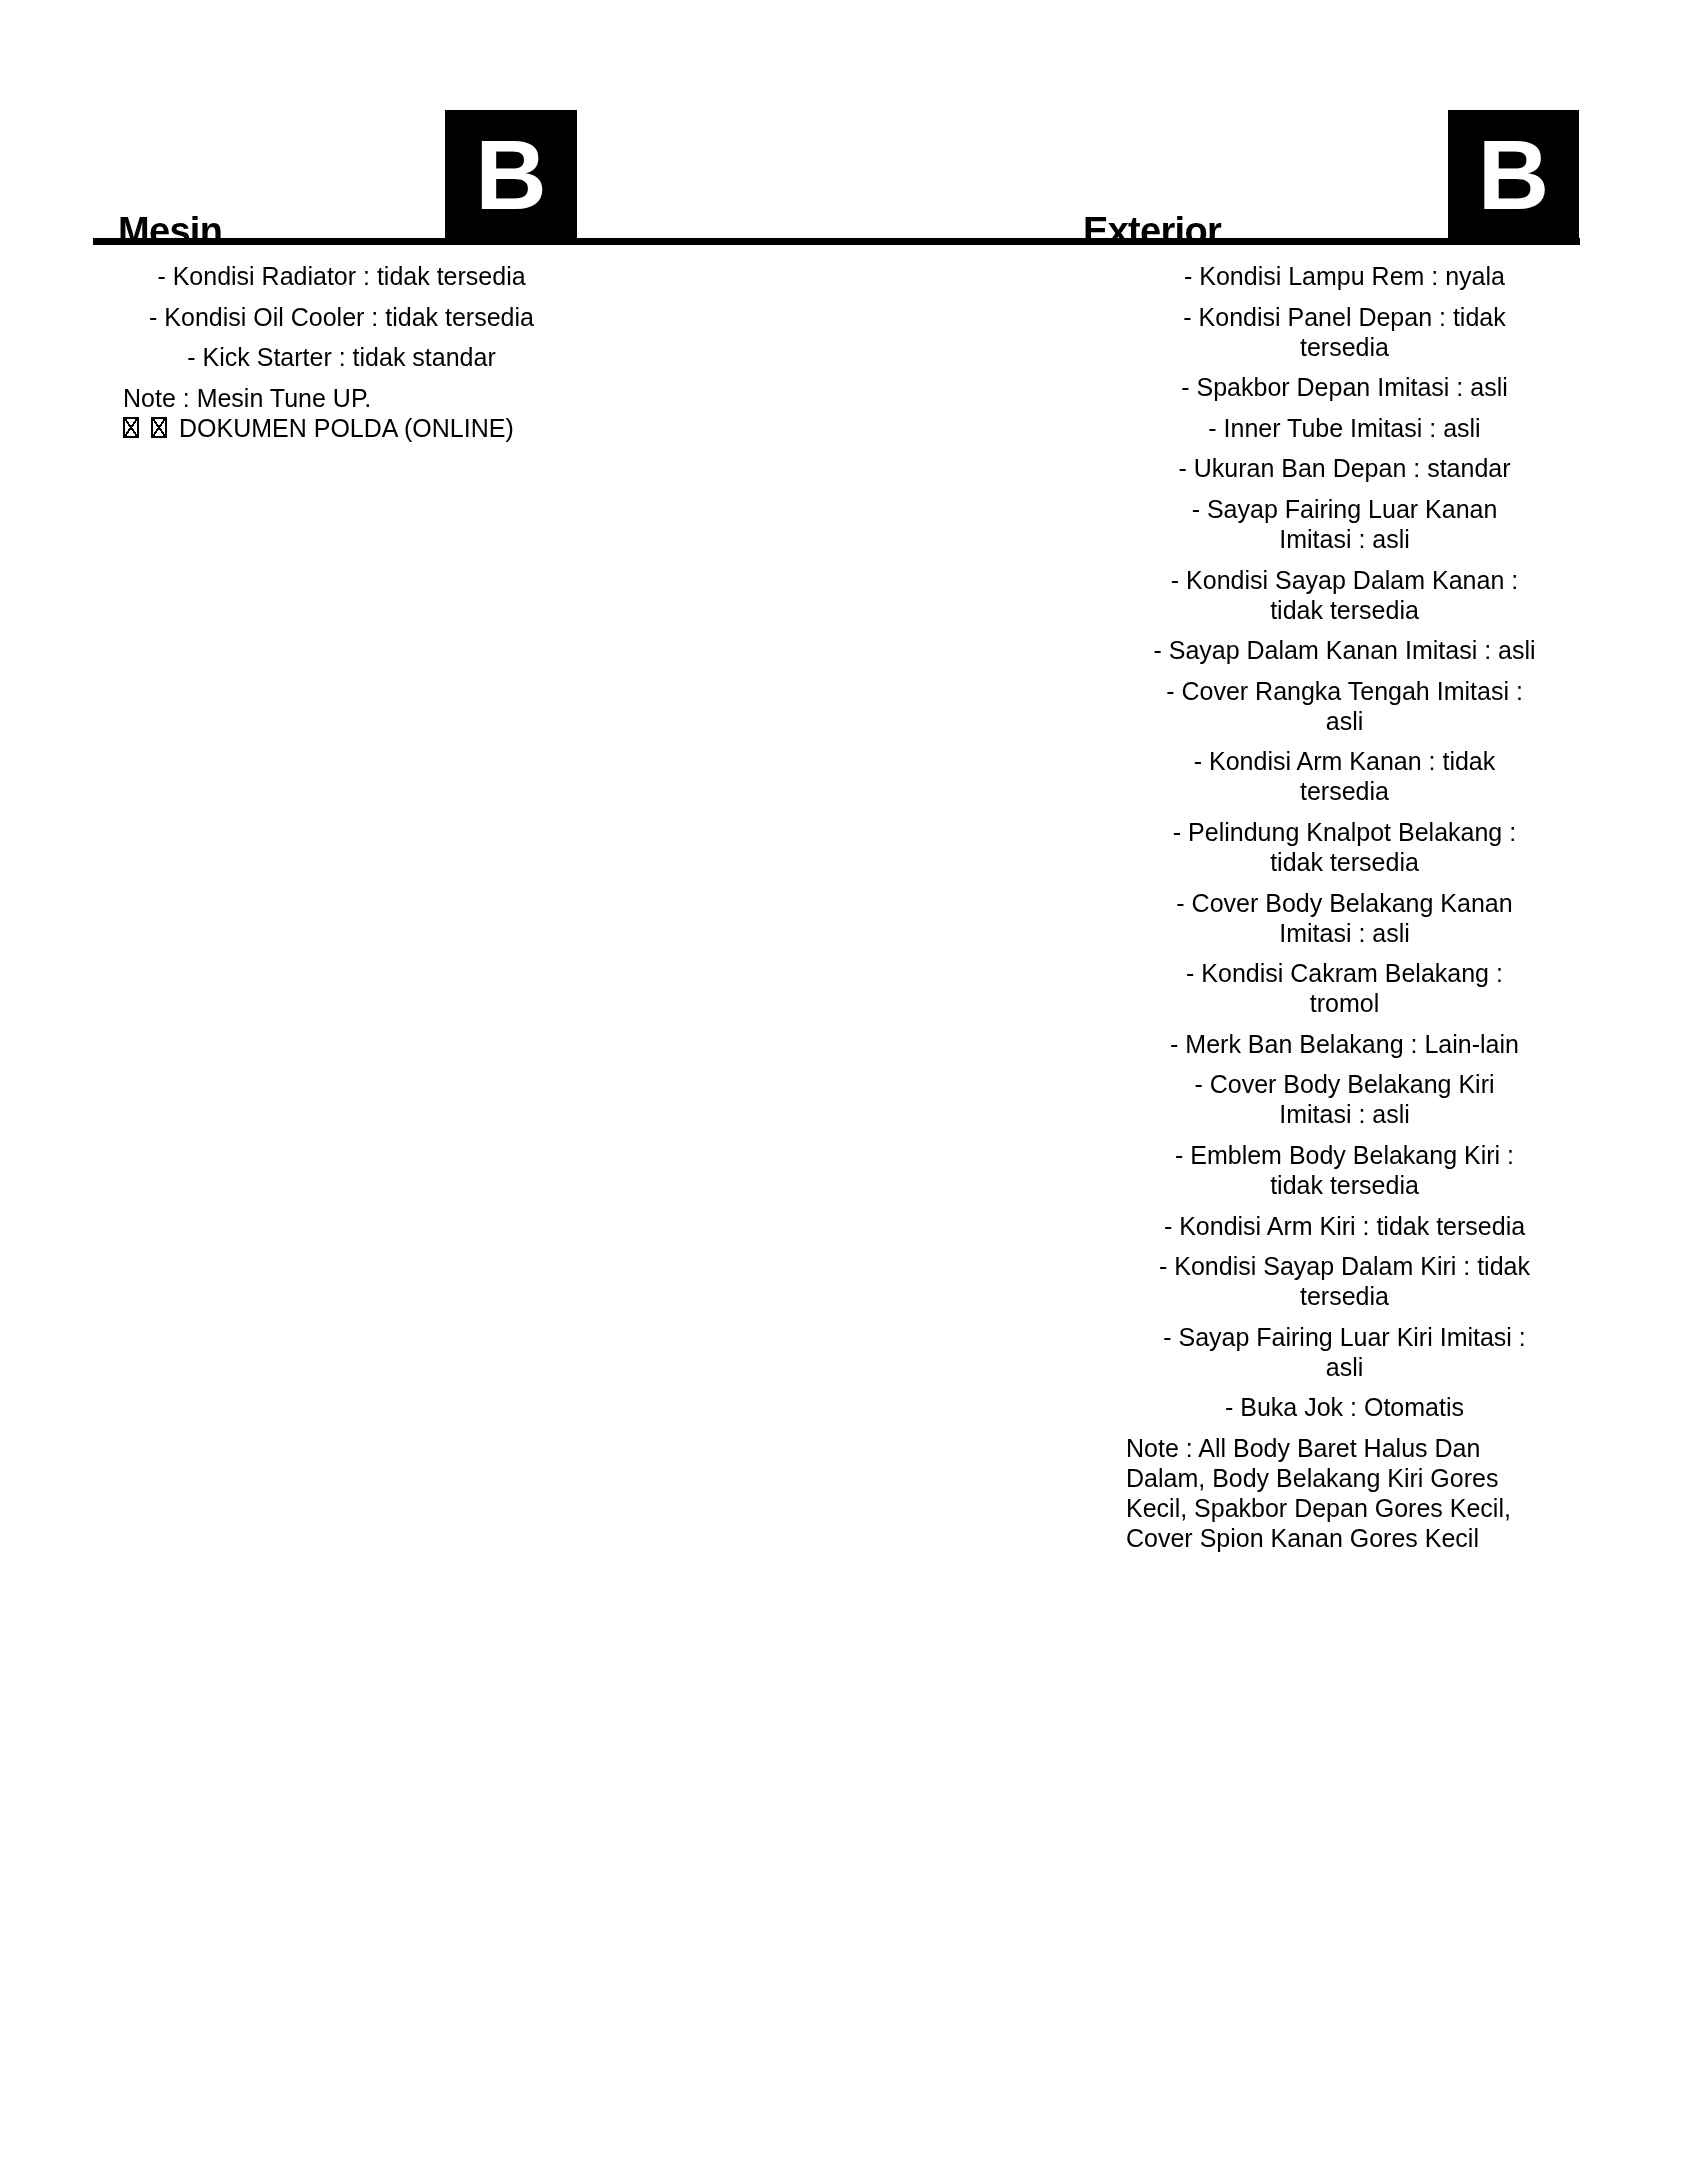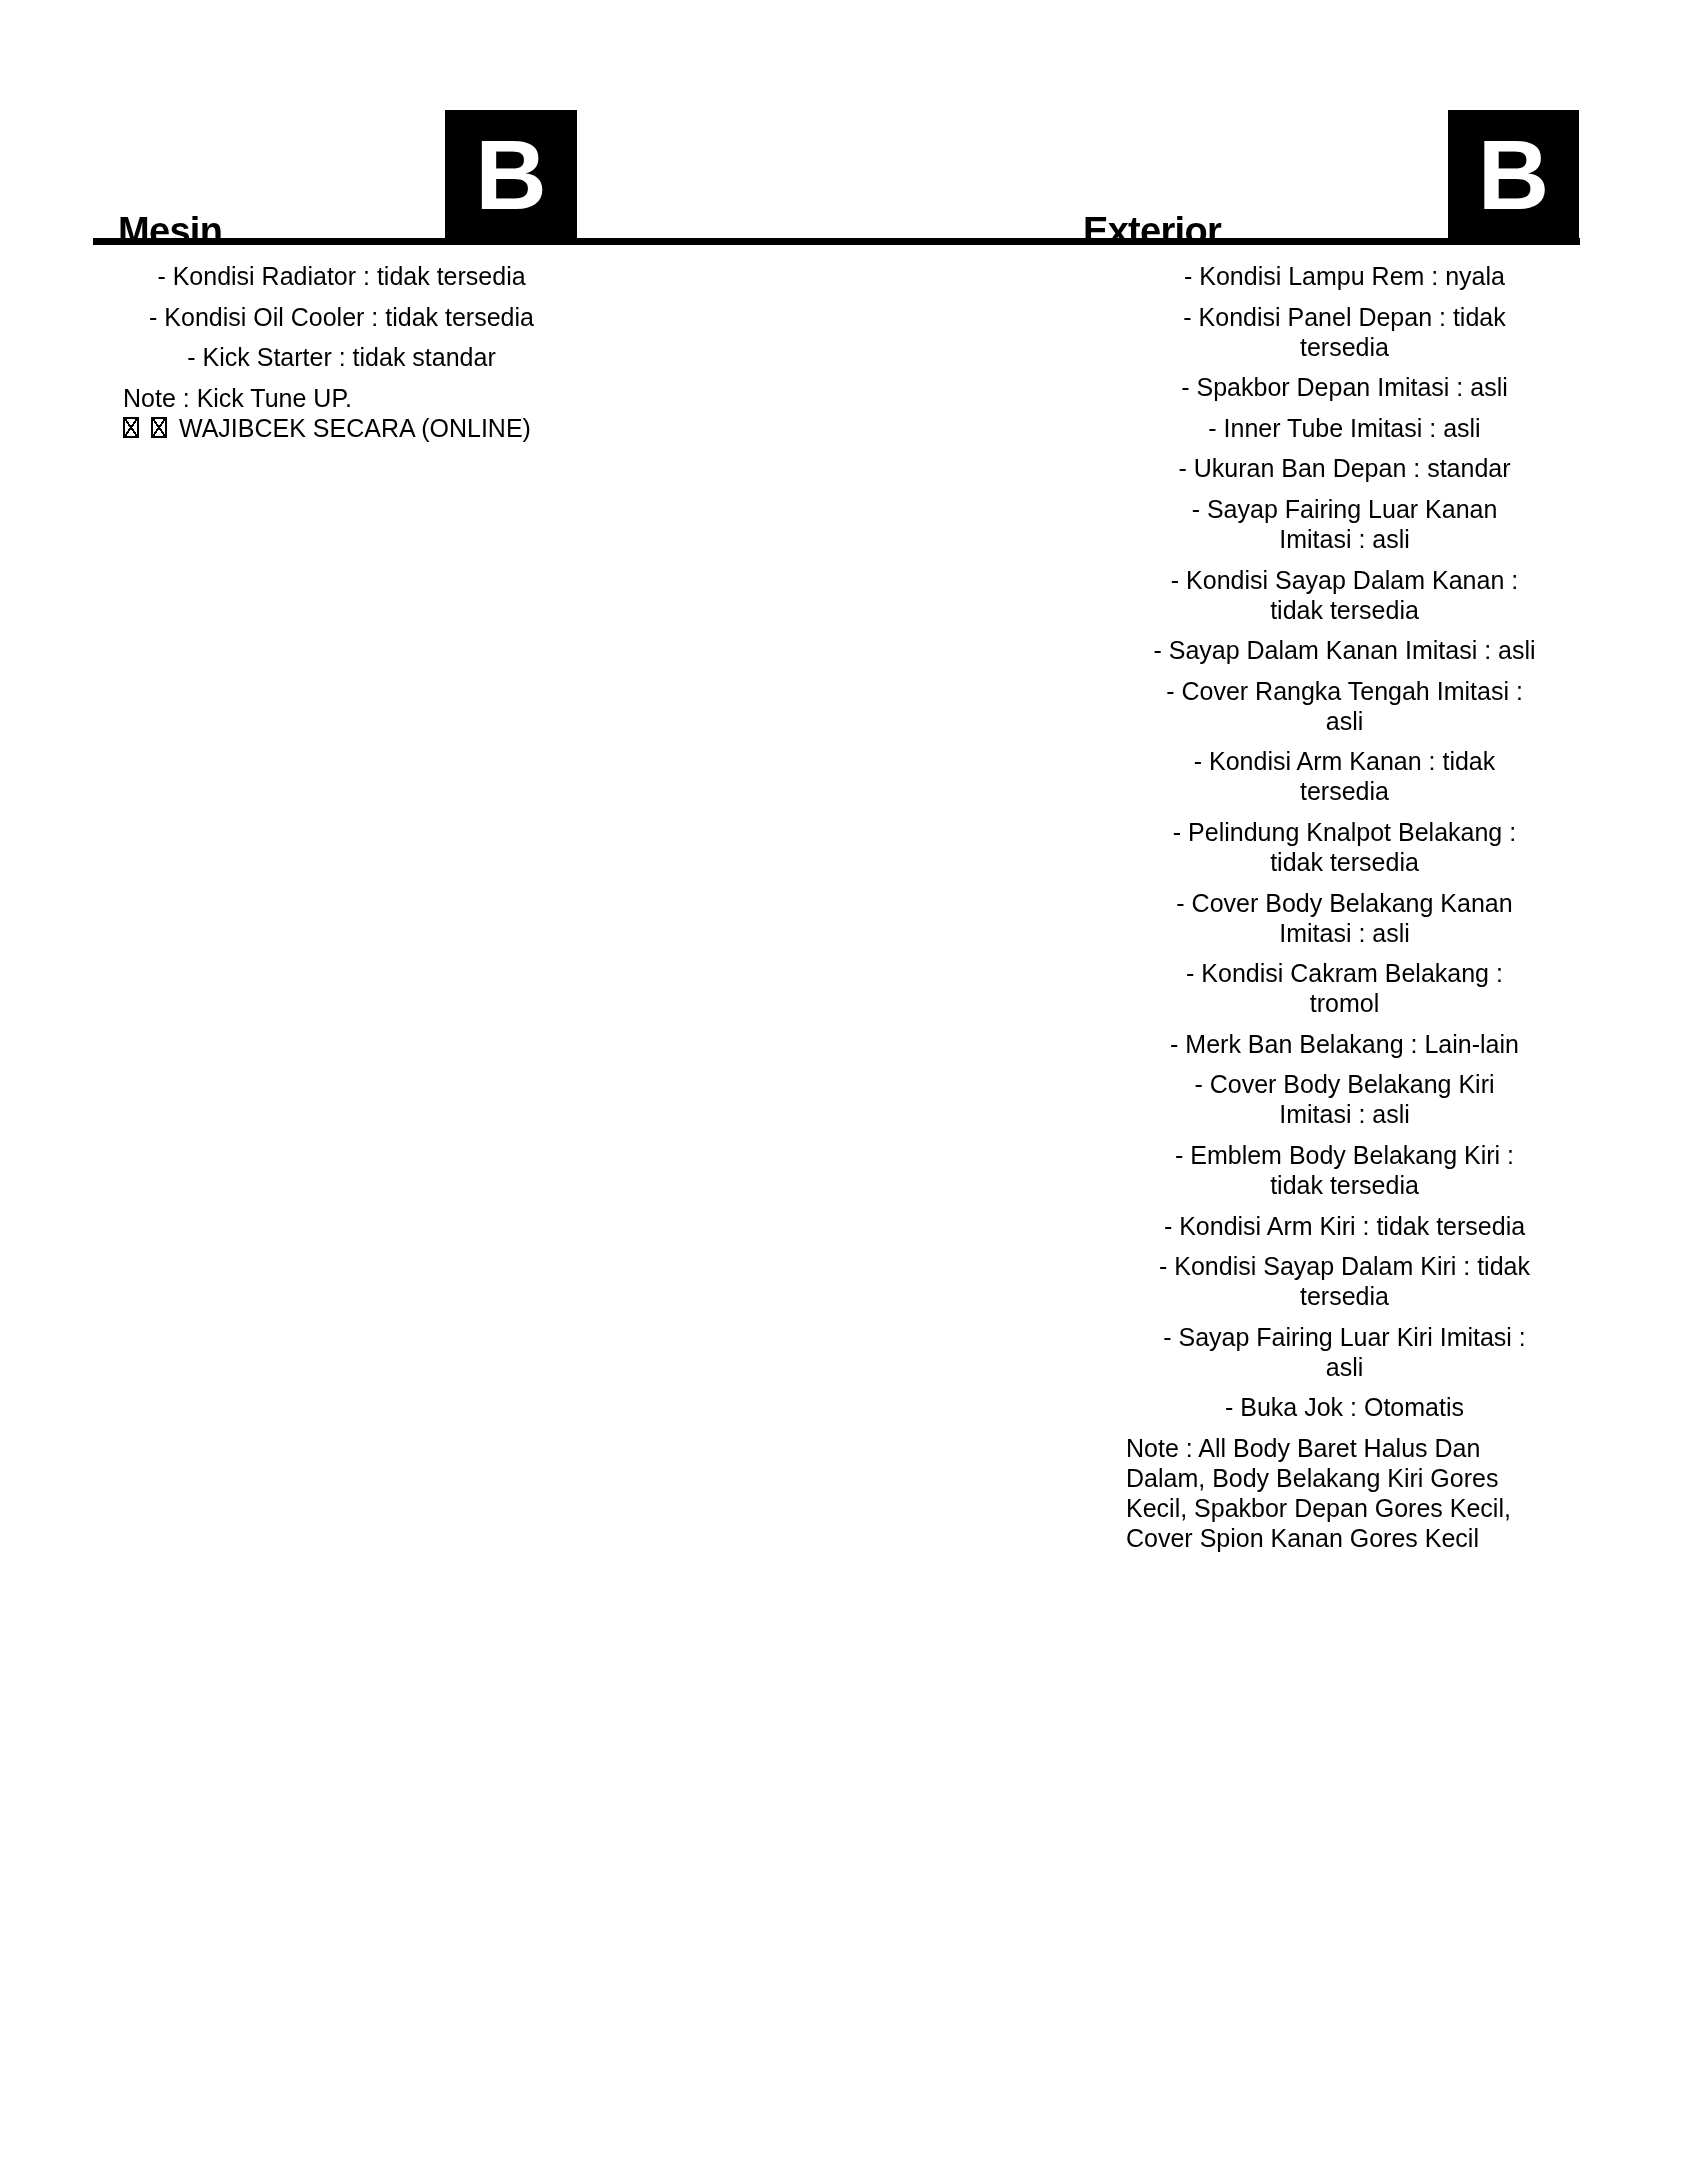--- a/index.html
+++ b/index.html
@@ -87,22 +87,22 @@
 
   <section id="sec-mesin">
     <h1 class="section-title">Mesin</h1>
     <div class="grade-badge">
       <div class="grade-letter">B</div>
     </div>
     <div class="section-items">
         <div class="inspection-item">- Kondisi Radiator : tidak tersedia</div>
         <div class="inspection-item">- Kondisi Oil Cooler : tidak tersedia</div>
         <div class="inspection-item">- Kick Starter : tidak standar</div>
-        <div class="note-text"><span>Note : Kick Tune UP.
-</span><span class="tofu"></span><span class="tofu"></span><span>WAJIBCEK SECARA (ONLINE)</span></div>
+        <div class="note-text"><span>Note : Mesin Tune UP.
+</span><span class="tofu"></span><span class="tofu"></span><span>DOKUMEN POLDA (ONLINE)</span></div>
       </div>
   </section>
 
   <section id="sec-exterior">
     <h1 class="section-title">Exterior</h1>
     <div class="grade-badge">
       <div class="grade-letter">B</div>
     </div>
     <div class="section-items">
         <div class="inspection-item">- Kondisi Lampu Rem : nyala</div>

